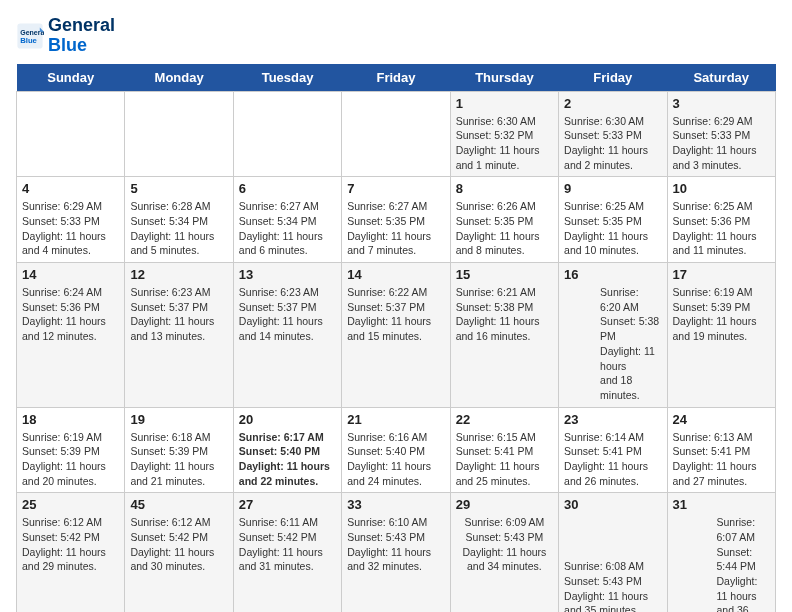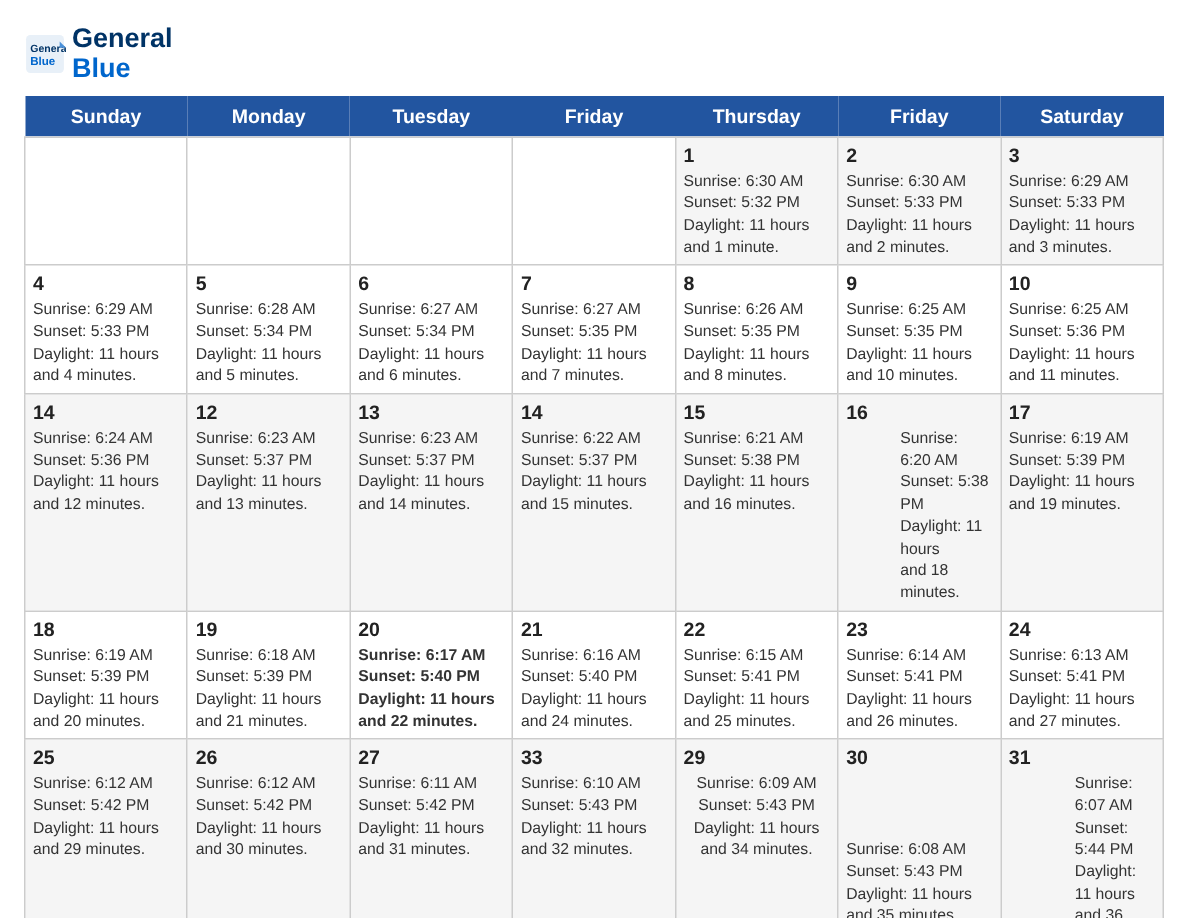--- a/index.html
+++ b/index.html
@@ -307,21 +307,21 @@
       </tr>
       <tr>
         <td>
           <span class="day-num">25</span>
           <div class="day-info" style="white-space: pre-line;">Sunrise: 6:12 AM
 Sunset: 5:42 PM
 Daylight: 11 hours
 and 29 minutes.</div>
         </td>
         <td>
-          <span class="day-num">26</span>
+          <span class="day-num">45</span>
           <div class="day-info" style="white-space: pre-line;">Sunrise: 6:12 AM
 Sunset: 5:42 PM
 Daylight: 11 hours
 and 30 minutes.</div>
         </td>
         <td>
           <span class="day-num">27</span>
           <div class="day-info" style="white-space: pre-line;">Sunrise: 6:11 AM
 Sunset: 5:42 PM
 Daylight: 11 hours

